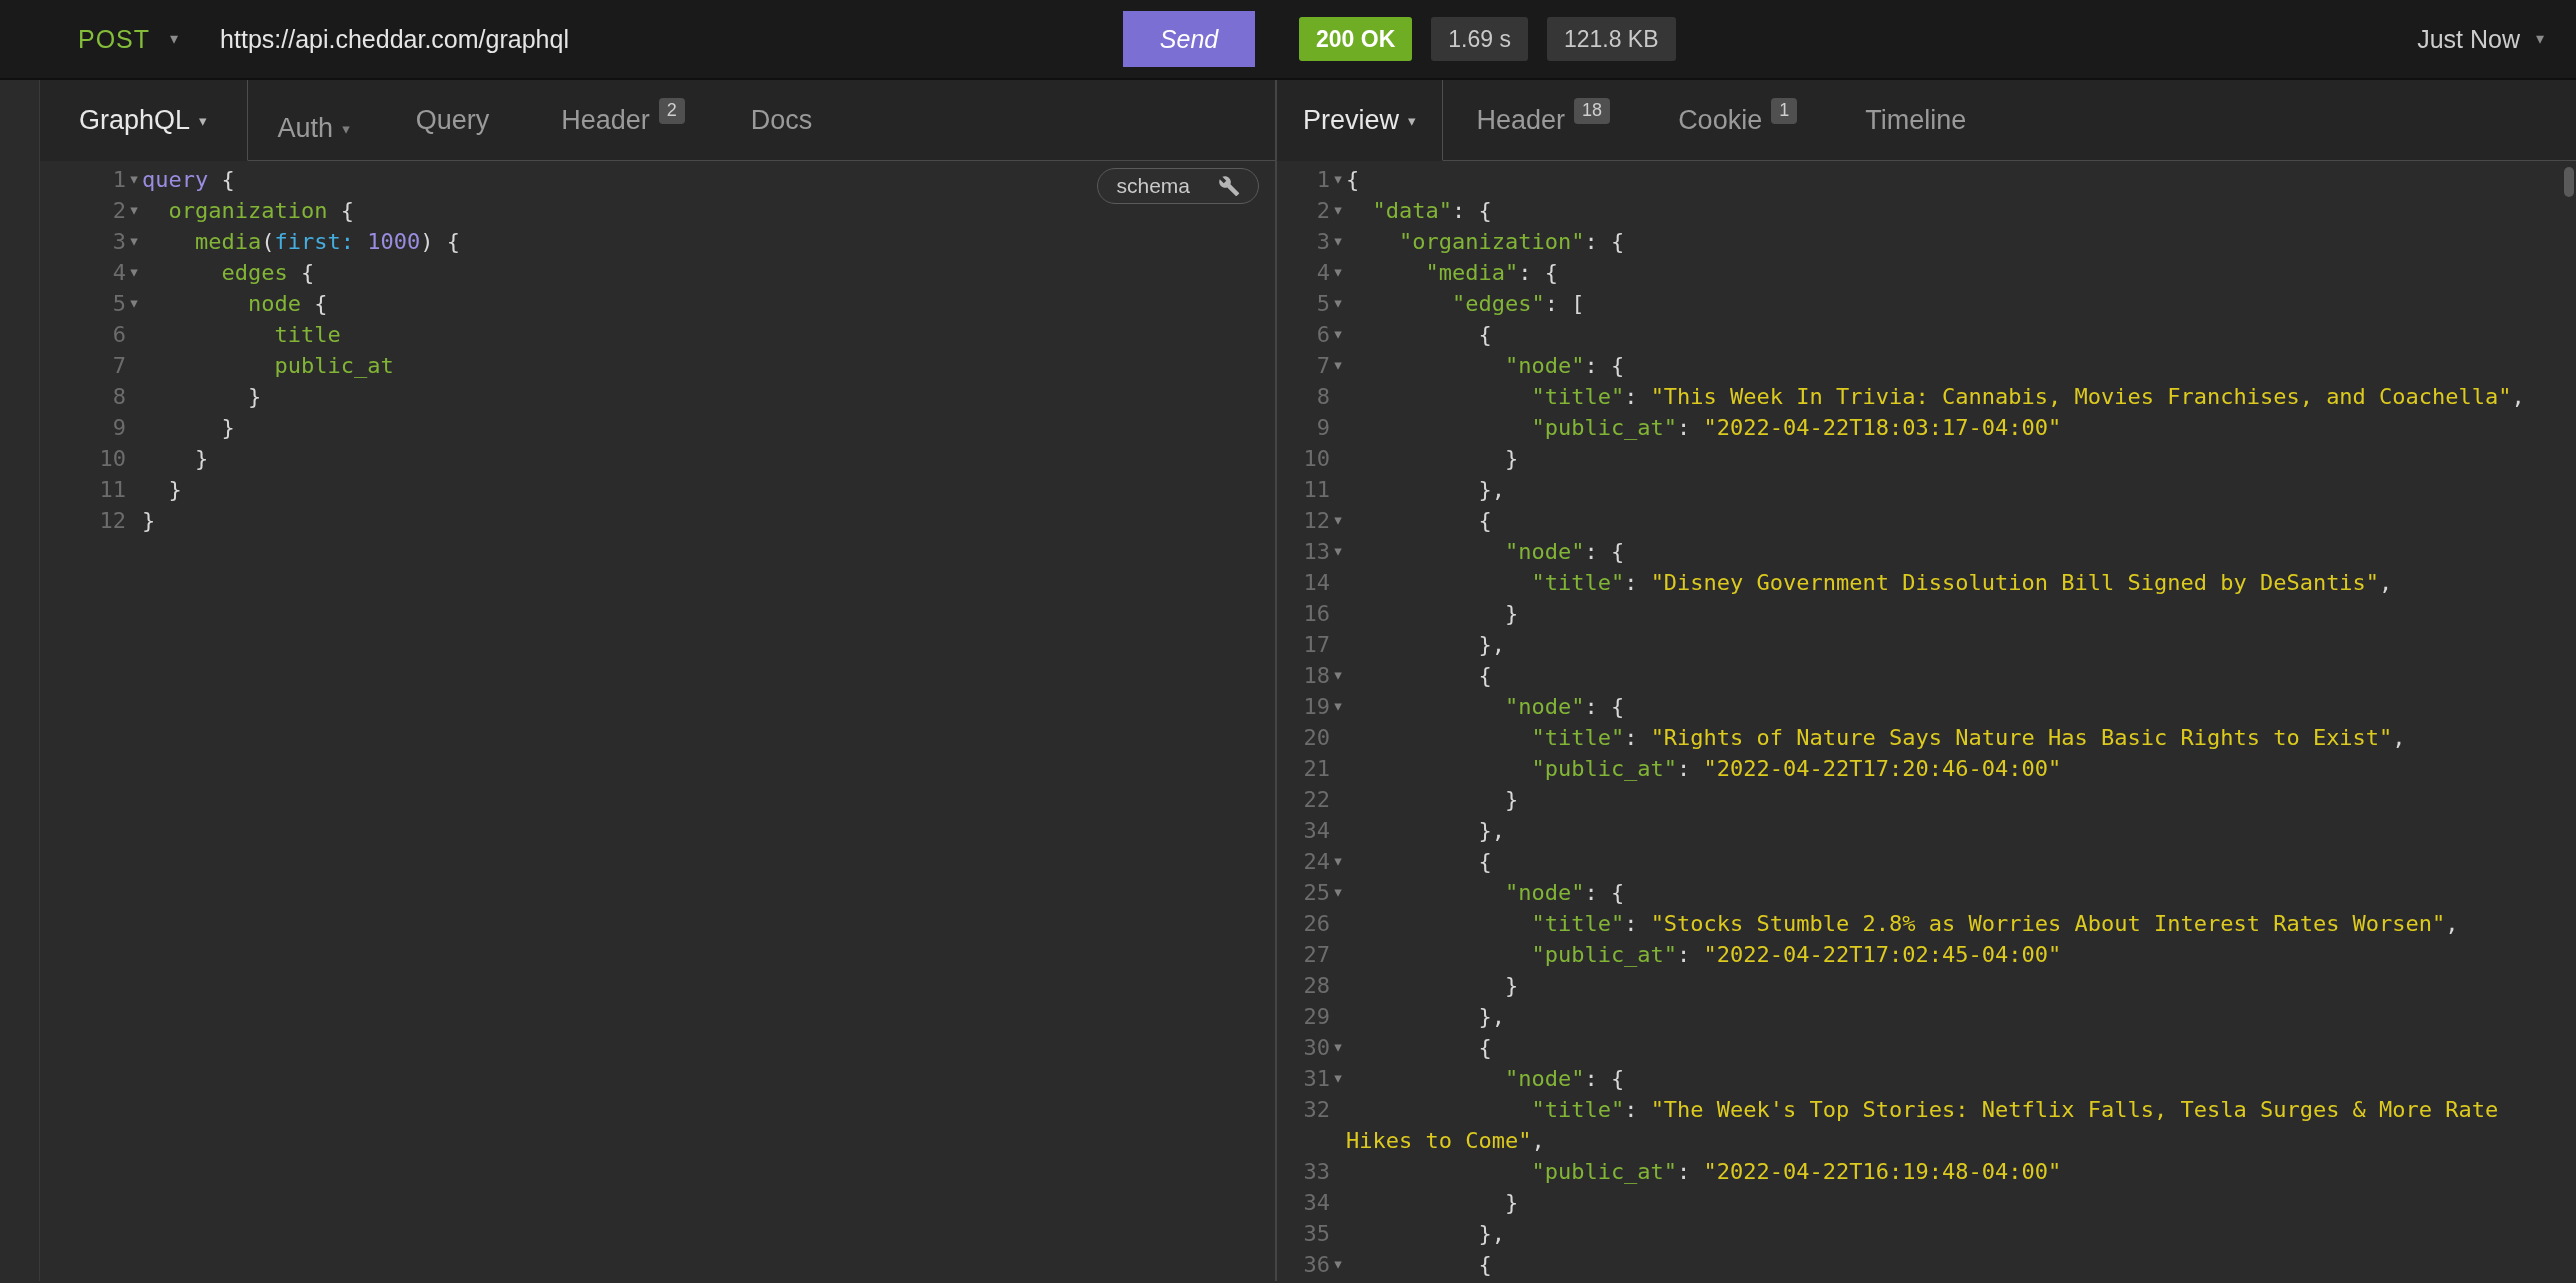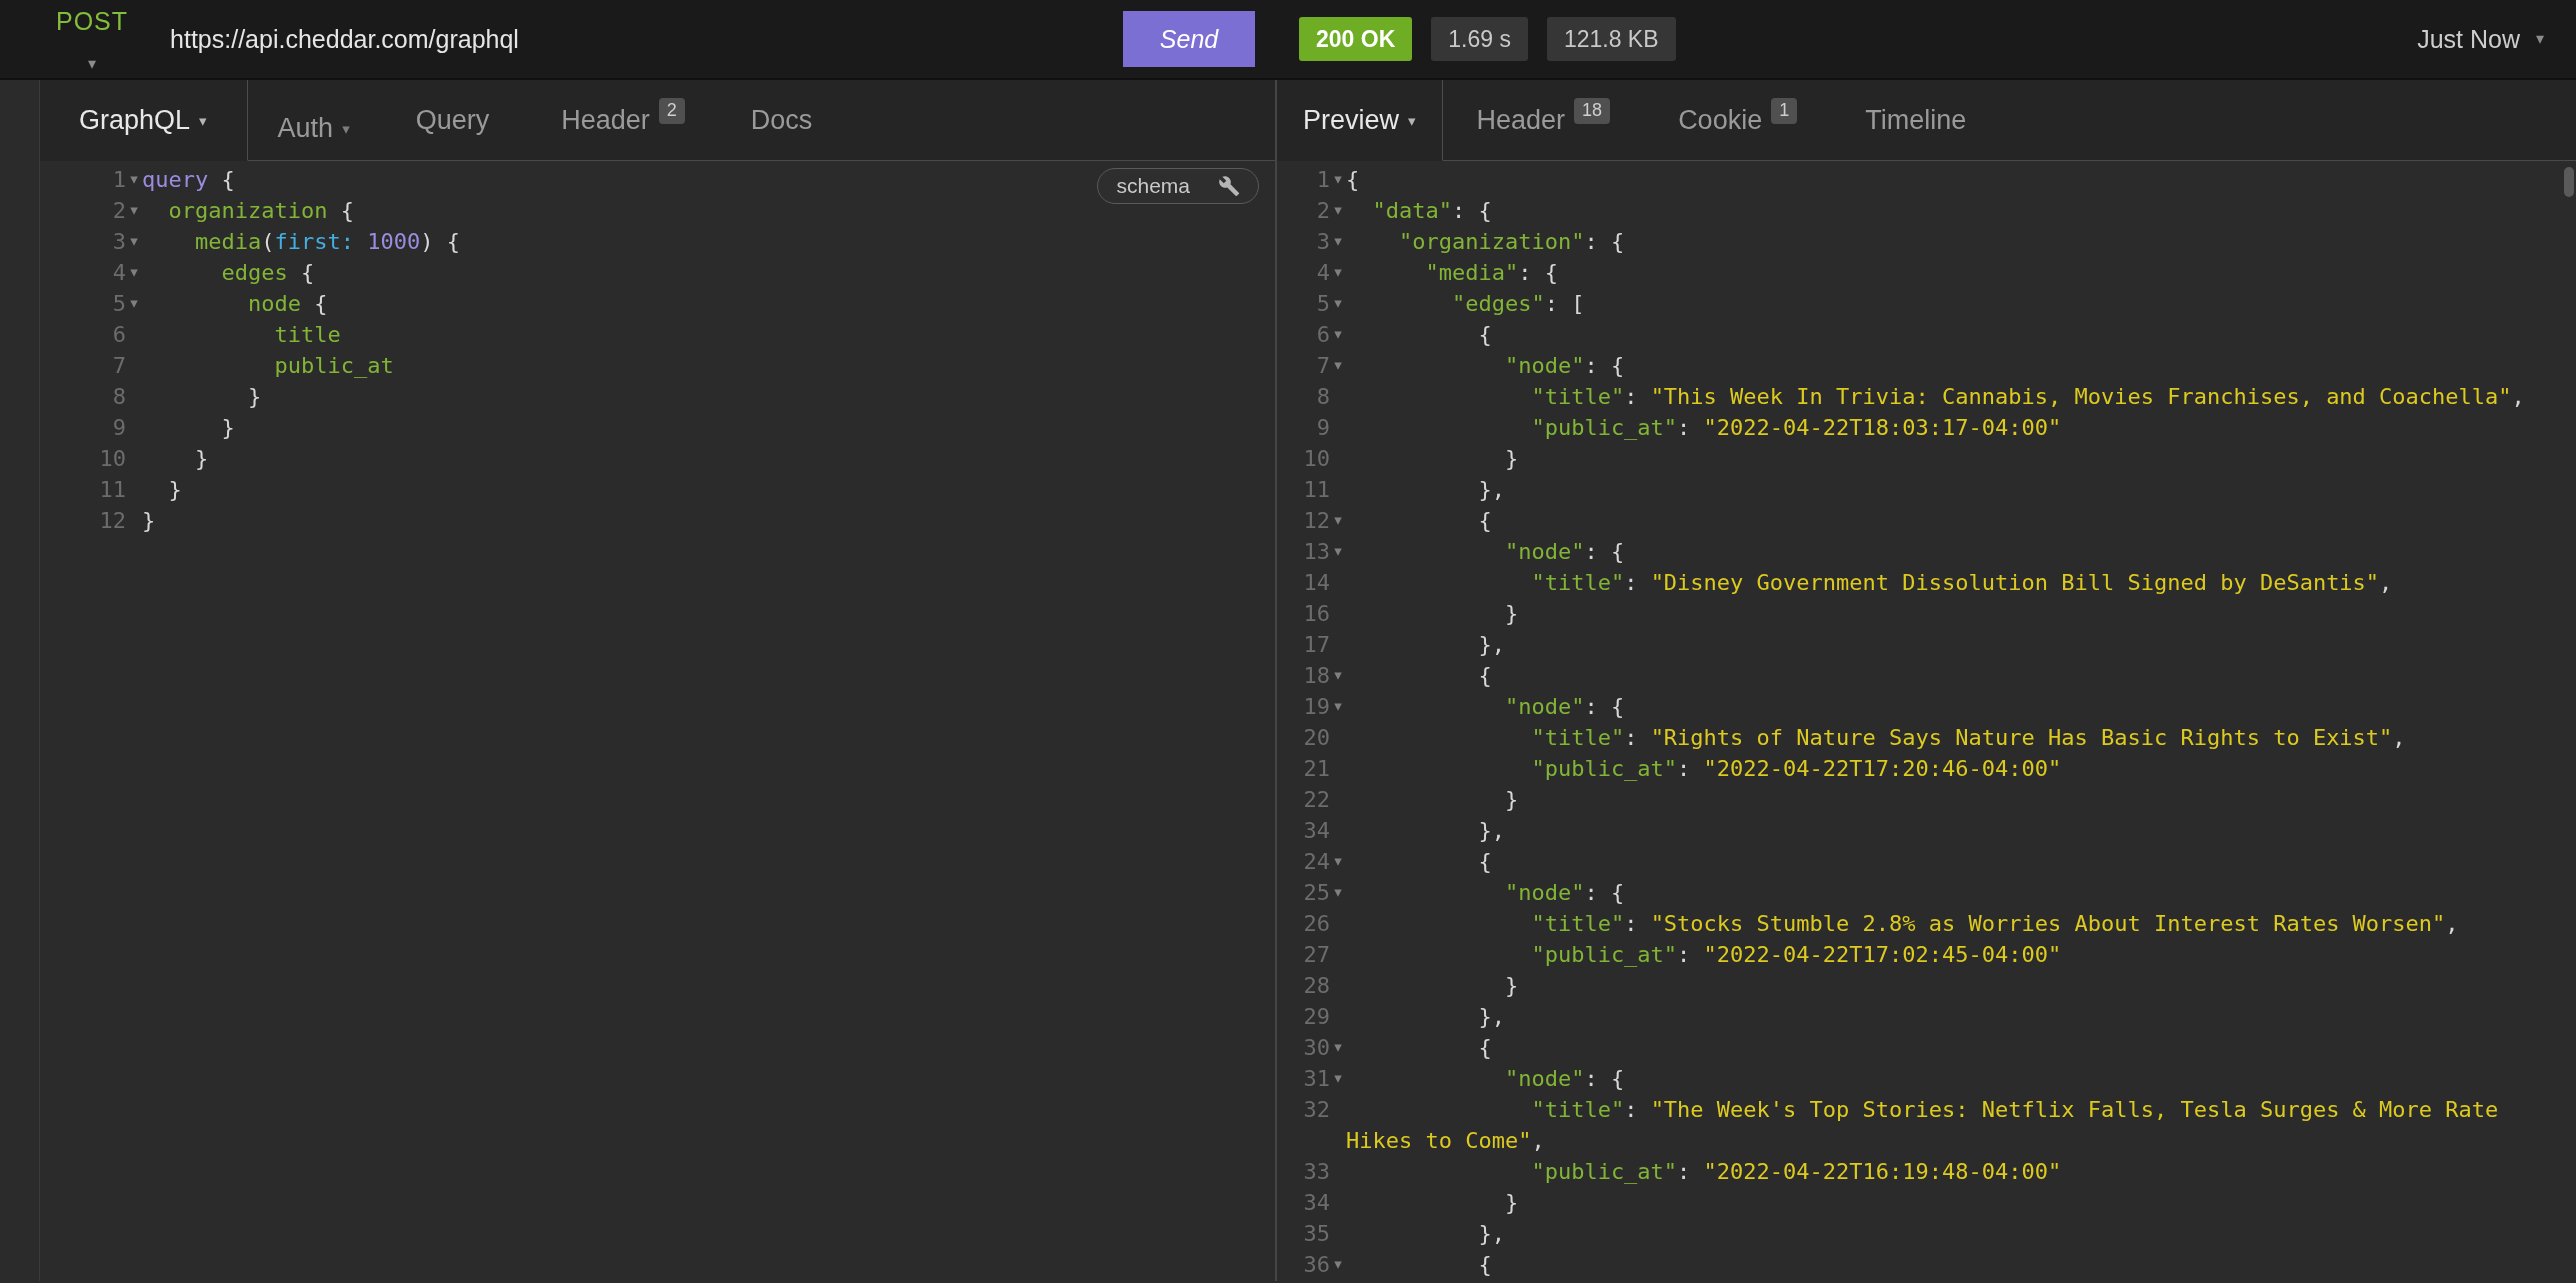--- a/index.html
+++ b/index.html
@@ -10,21 +10,21 @@
     --code-yellow:#ddca1f;
     --code-purple:#9b8ce0;
     --code-cyan:#44aee0;
   }
   *{margin:0;padding:0;box-sizing:border-box;}
   html,body{width:2576px;height:1283px;overflow:hidden;background:#2b2b2b;
     font-family:"Liberation Sans",sans-serif;}
   
   .topbar{display:flex;height:80px;background:#1a1a1a;border-bottom:2px solid #101010;}
   .req-bar{width:1255px;display:flex;align-items:center;}
-  .method{display:flex;align-items:center;gap:20px;padding-left:56px;cursor:pointer;flex-direction:column;}
+  .method{display:flex;align-items:center;gap:20px;padding-left:78px;cursor:pointer;}
   .method .m-label{color:var(--method-green);font-size:25px;letter-spacing:1px;}
   .chev{color:#8c8c8c;font-size:16px;line-height:1;}
   .url{margin-left:42px;color:#e6e6e6;font-size:25px;flex:1;white-space:nowrap;overflow:hidden;}
   .send{width:132px;height:56px;border:none;background:var(--accent-send);color:#fff;
     font-size:25px;font-family:"Liberation Sans",sans-serif;cursor:pointer;font-style:italic;}
   .resp-meta{flex:1;display:flex;align-items:center;padding-left:44px;}
   .pill{display:inline-flex;align-items:center;height:44px;padding:0 17px;border-radius:3px;
     font-size:23px;margin-right:19px;}
   .pill.ok{background:var(--status-green);color:#fff;font-weight:700;}
   .pill.gray{background:#363636;color:#c9c9c9;}

